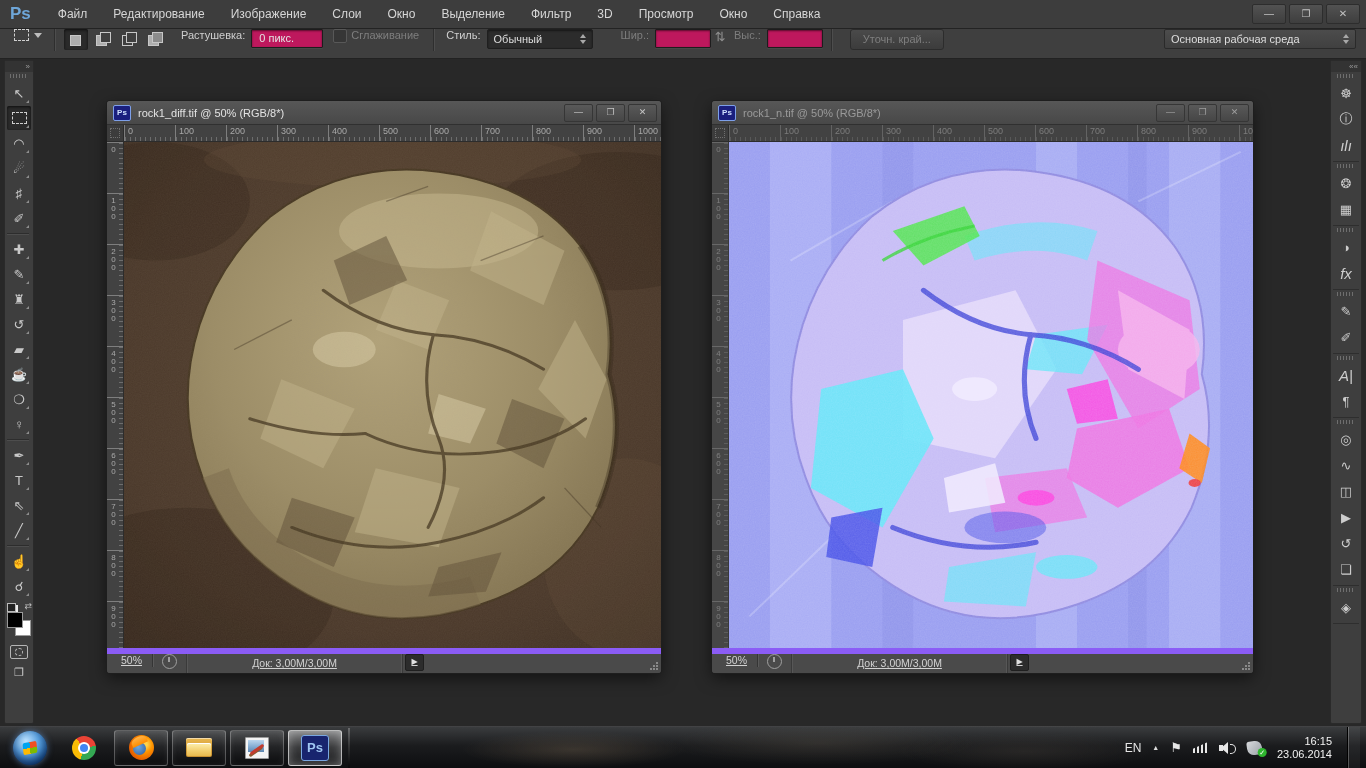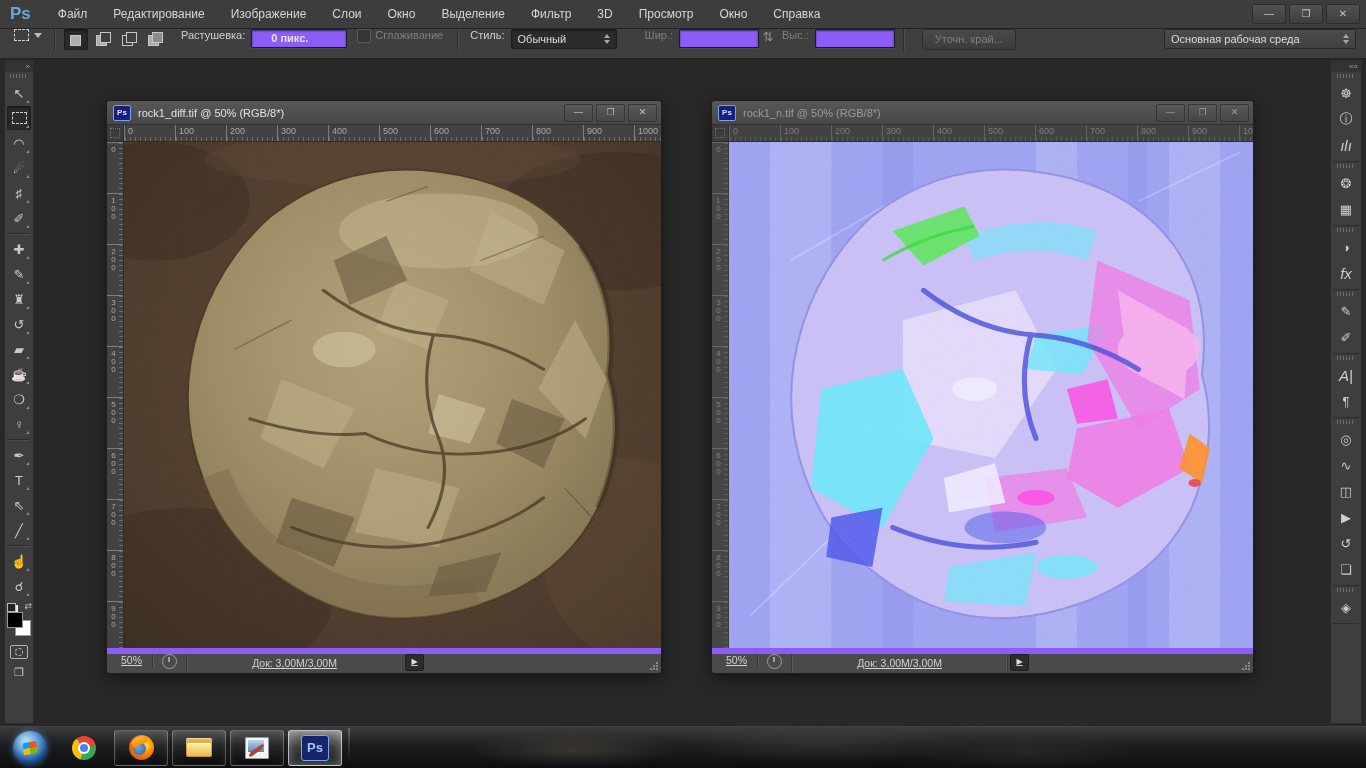--- a/index.html
+++ b/index.html
@@ -25,22 +25,22 @@
   .caret-down{width:0;height:0;border-left:4px solid transparent;border-right:4px solid transparent;border-top:5px solid #bdbdbd;}
   .mode-btn{width:24px;height:21px;position:relative;border-radius:2px;margin:0 1px;}
   .mode-btn.selected{background:#2a2a2a;box-shadow:inset 0 1px 3px rgba(0,0,0,.7);}
   .mode-btn .sq1,.mode-btn .sq2{position:absolute;width:9px;height:9px;border:1px solid #c7c7c7;}
   .mode-btn .sq1{left:6px;top:6px;background:#aeaeae;}
   .mode-btn .sq2{left:10px;top:3px;background:#3f3f3f;}
   .mode-sub .sq1{background:#3f3f3f;}
   .mode-int .sq2{background:#8b8b8b;}
   .olabel{margin:0 6px 0 4px;white-space:nowrap;}
   .olabel.dim{color:#7e7e7e;}
-  .oinput{background:#8b5cf6;border:1px solid #1d1d1d;box-shadow:inset 0 1px 2px rgba(0,0,0,.55),0 1px 0 rgba(255,255,255,.05);
-    color:#e3e3e3;font-size:11px;height:17px;line-height:17px;padding:0 19px;border-radius:1px;font-weight:bold;}
+  .oinput{background:#be185d;border:1px solid #1d1d1d;box-shadow:inset 0 1px 2px rgba(0,0,0,.55),0 1px 0 rgba(255,255,255,.05);
+    color:#e3e3e3;font-size:11px;height:17px;line-height:17px;padding:0 7px;border-radius:1px;}
   #feather-input{width:56px;}
   .wh-input{width:40px;color:#7a7a7a;}
   .checkbox{width:12px;height:12px;background:#363636;border:1px solid #585858;border-radius:2px;margin-left:10px;}
   .oselect{display:flex;align-items:center;justify-content:space-between;background:#2c2c2c;border:1px solid #1f1f1f;
     box-shadow:inset 0 1px 2px rgba(0,0,0,.5);height:18px;padding:0 6px;color:#dedede;border-radius:2px;}
   #style-select{width:92px;}
   .spinner{display:flex;flex-direction:column;gap:2px;margin-left:6px;}
   .spinner i{display:block;width:0;height:0;border-left:3px solid transparent;border-right:3px solid transparent;}
   .spinner .up{border-bottom:4px solid #a8a8a8;}
   .spinner .dn{border-top:4px solid #a8a8a8;}
@@ -728,15 +728,32 @@
         </div>
         <div class="tbtn tb-paint-icon frame">
           <span class="art"></span>
         </div>
         <div class="tbtn tb-photoshop-taskbar-button frame active">
           <span class="art">Ps</span>
         </div>
       </div>
     <div id="tb-separator"></div>
     <div id="tb-glass"></div>
+    <div id="tray">
+      <span class="tray-item tr-language-indicator">EN</span>
+      <span id="tray-icons" style="display:flex;align-items:center;gap:11px;">
+          <span class="tray-item tr-hidden-icons-button">▲</span>
+          <span class="tray-item tr-action-center-icon">⚑</span>
+          <span class="tray-item tr-network-icon"></span>
+          <span class="tray-item tr-volume-icon">
+            <span class="tr-volume-wave"></span>
+          </span>
+          <span class="tray-item tr-antivirus-icon"></span>
+        </span>
+      <div id="tray-clock">
+        <div>16:15</div>
+        <div>23.06.2014</div>
+      </div>
+      <div id="show-desktop"></div>
+    </div>
   </div>
 
 </div>
 
 </body></html>

